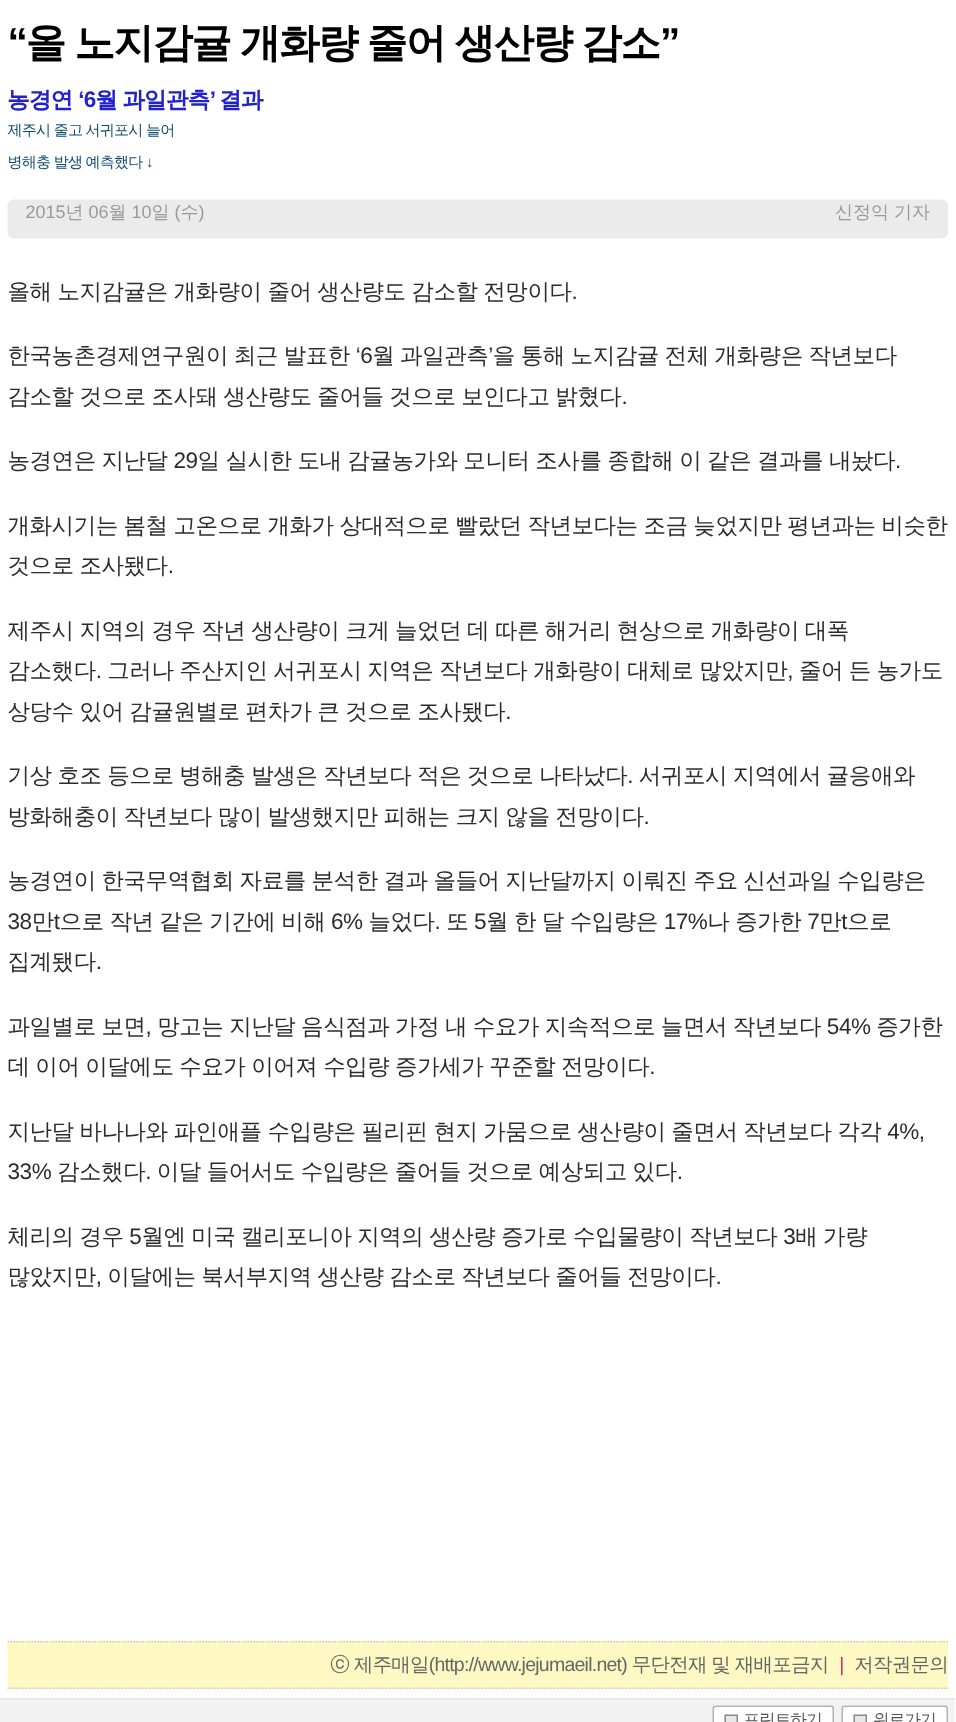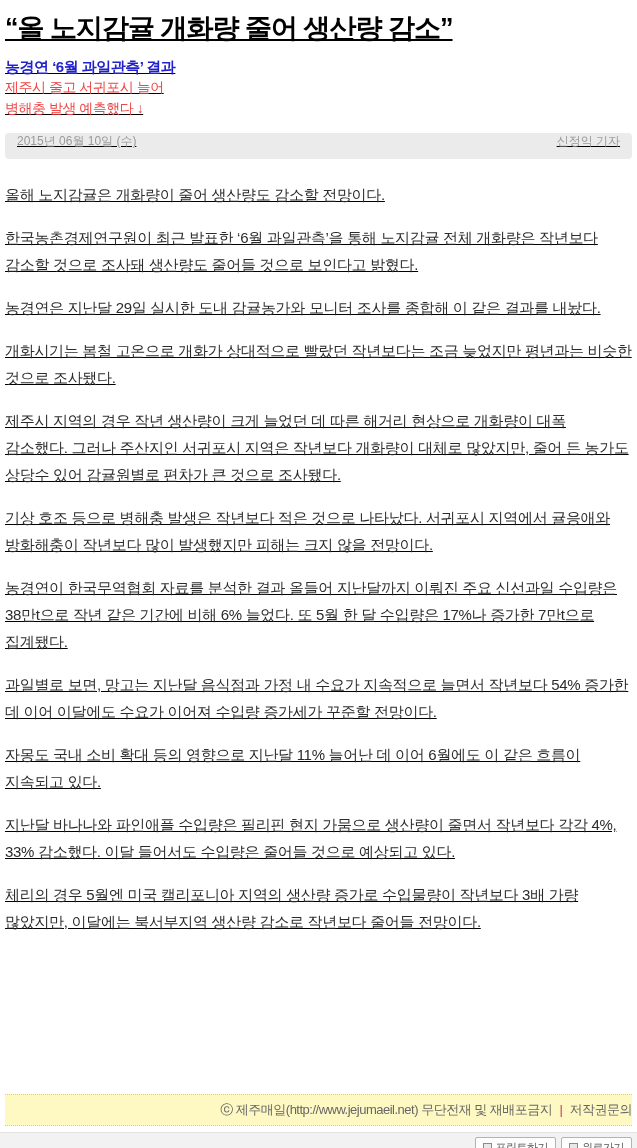--- a/index.html
+++ b/index.html
@@ -5,40 +5,39 @@
   html, body { margin: 0; padding: 0; background: #ffffff; }
   .page {
     position: relative;
     width: 637px;
     height: 1148px;
     overflow: hidden;
     background: #ffffff;
     font-family: "Liberation Sans", "DejaVu Sans", sans-serif;
     box-sizing: border-box;
     padding: 8px 5px 0 5px;
-    text-decoration: underline;
   }
   h1.title {
     margin: 4px 0 12px 0;
     font-size: 27px;
     line-height: 32px;
     font-weight: bold;
     color: #000000;
     letter-spacing: -1px;
   }
   .subtitle {
     font-size: 15px;
     font-weight: bold;
     color: #2222cc;
     line-height: 21px;
     letter-spacing: -0.5px;
   }
   .subtext {
-    font-size: 14px;
-    color: #ef4444;
+    font-size: 10px;
+    color: #0c4a6e;
     line-height: 21px;
     letter-spacing: -0.5px;
   }
   .datebar {
     margin-top: 14px;
     height: 26px;
     background: #ebebeb;
     border-radius: 4px;
     display: flex;
     justify-content: space-between;
@@ -132,21 +131,20 @@
 
   <div class="article-body">
     <p>올해 노지감귤은 개화량이 줄어 생산량도 감소할 전망이다.</p>
     <p>한국농촌경제연구원이 최근 발표한 ‘6월 과일관측’을 통해 노지감귤 전체 개화량은 작년보다 감소할 것으로 조사돼 생산량도 줄어들 것으로 보인다고 밝혔다.</p>
     <p>농경연은 지난달 29일 실시한 도내 감귤농가와 모니터 조사를 종합해 이 같은 결과를 내놨다.</p>
     <p>개화시기는 봄철 고온으로 개화가 상대적으로 빨랐던 작년보다는 조금 늦었지만 평년과는 비슷한 것으로 조사됐다.</p>
     <p>제주시 지역의 경우 작년 생산량이 크게 늘었던 데 따른 해거리 현상으로 개화량이 대폭 감소했다. 그러나 주산지인 서귀포시 지역은 작년보다 개화량이 대체로 많았지만, 줄어 든 농가도 상당수 있어 감귤원별로 편차가 큰 것으로 조사됐다.</p>
     <p>기상 호조 등으로 병해충 발생은 작년보다 적은 것으로 나타났다. 서귀포시 지역에서 귤응애와 방화해충이 작년보다 많이 발생했지만 피해는 크지 않을 전망이다.</p>
     <p>농경연이 한국무역협회 자료를 분석한 결과 올들어 지난달까지 이뤄진 주요 신선과일 수입량은 38만t으로 작년 같은 기간에 비해 6% 늘었다. 또 5월 한 달 수입량은 17%나 증가한 7만t으로 집계됐다.</p>
     <p>과일별로 보면, 망고는 지난달 음식점과 가정 내 수요가 지속적으로 늘면서 작년보다 54% 증가한 데 이어 이달에도 수요가 이어져 수입량 증가세가 꾸준할 전망이다.</p>
-    <p>자몽도 국내 소비 확대 등의 영향으로 지난달 11% 늘어난 데 이어 6월에도 이 같은 흐름이 지속되고 있다.</p>
     <p>지난달 바나나와 파인애플 수입량은 필리핀 현지 가뭄으로 생산량이 줄면서 작년보다 각각 4%, 33% 감소했다. 이달 들어서도 수입량은 줄어들 것으로 예상되고 있다.</p>
     <p>체리의 경우 5월엔 미국 캘리포니아 지역의 생산량 증가로 수입물량이 작년보다 3배 가량 많았지만, 이달에는 북서부지역 생산량 감소로 작년보다 줄어들 전망이다.</p>
   </div>
 
   <div class="copyright">
     <span>ⓒ 제주매일(http://www.jejumaeil.net) 무단전재 및 재배포금지</span>
     <span class="sep">|</span>
     <span class="contact">저작권문의</span>
   </div>
 

